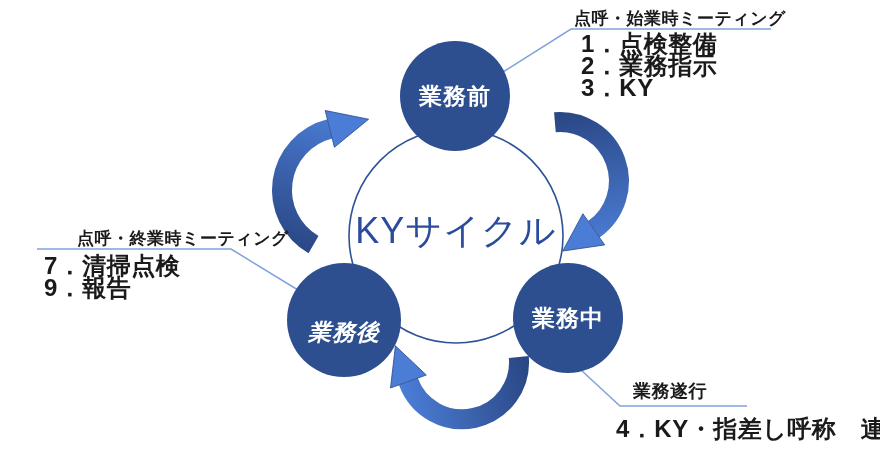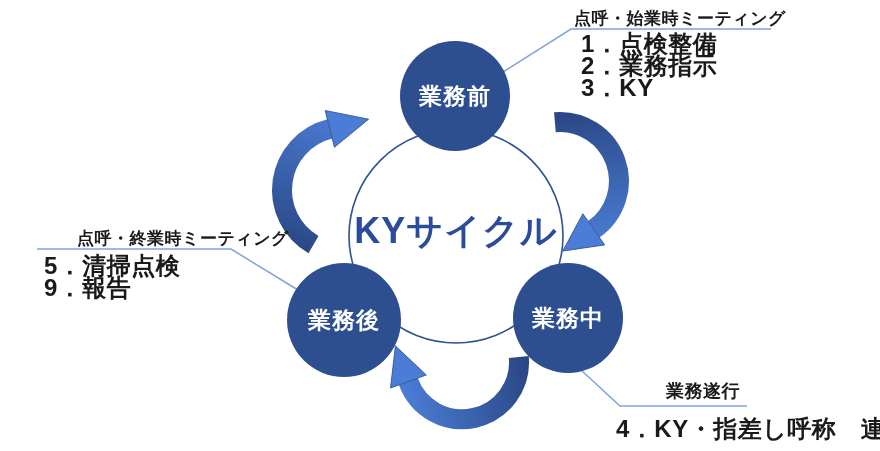--- a/index.html
+++ b/index.html
@@ -23,21 +23,21 @@
     letter-spacing: 1px;
     white-space: nowrap;
   }
   .center-title {
     position: absolute;
     left: 456px;
     top: 231px;
     transform: translate(-50%, -50%);
     color: var(--center-title, #2b4c9c);
     font-size: 36px;
-    font-weight: bold;
+    font-weight: normal;
     letter-spacing: 1px;
     white-space: nowrap;
   }
   .ann-title {
     position: absolute;
     font-size: 17px;
     font-weight: bold;
     letter-spacing: 0.5px;
     white-space: nowrap;
   }
@@ -94,39 +94,39 @@
 
     <circle cx="455" cy="96" r="55" style="fill:var(--node-fill,#2d4f90)"></circle>
     <circle cx="568" cy="318" r="55" style="fill:var(--node-fill,#2d4f90)"></circle>
     <circle cx="344" cy="320" r="57" style="fill:var(--node-fill,#2d4f90)"></circle>
   </svg>
 
   <div class="center-title">KYサイクル</div>
 
   <div class="node-label" style="left:455px; top:96px;">業務前</div>
   <div class="node-label" style="left:568px; top:318px;">業務中</div>
-  <div class="node-label" style="left:344px; top:320px;">業務後</div>
+  <div class="node-label" style="left:344px; top:332px;font-style:italic;">業務後</div>
 
   <div>
     <div class="ann-title" style="left:574px; top:7px;">点呼・始業時ミーティング</div>
     <div class="ann-list" style="left:581px; top:33px;">
       <div class="ann-item">1．点検整備</div>
       <div class="ann-item">2．業務指示</div>
       <div class="ann-item">3．KY</div>
     </div>
   </div>
 
   <div>
     <div class="ann-title" style="left:37px; top:227px;margin-left:40px;">点呼・終業時ミーティング</div>
     <div class="ann-list" style="left:44px; top:255px;">
-      <div class="ann-item">5．清掃点検</div>
+      <div class="ann-item">7．清掃点検</div>
       <div class="ann-item">9．報告</div>
     </div>
   </div>
 
   <div>
-    <div class="ann-title" style="left:633px; top:379px; font-size:18px;margin-left:33px;">業務遂行</div>
+    <div class="ann-title" style="left:633px; top:379px; font-size:18px;">業務遂行</div>
     <div class="ann-list" style="left:616px; top:418px;">
       <div class="ann-item">4．KY・指差し呼称　連絡・休憩</div>
     </div>
   </div>
 
 </div>
 
 </body></html>

